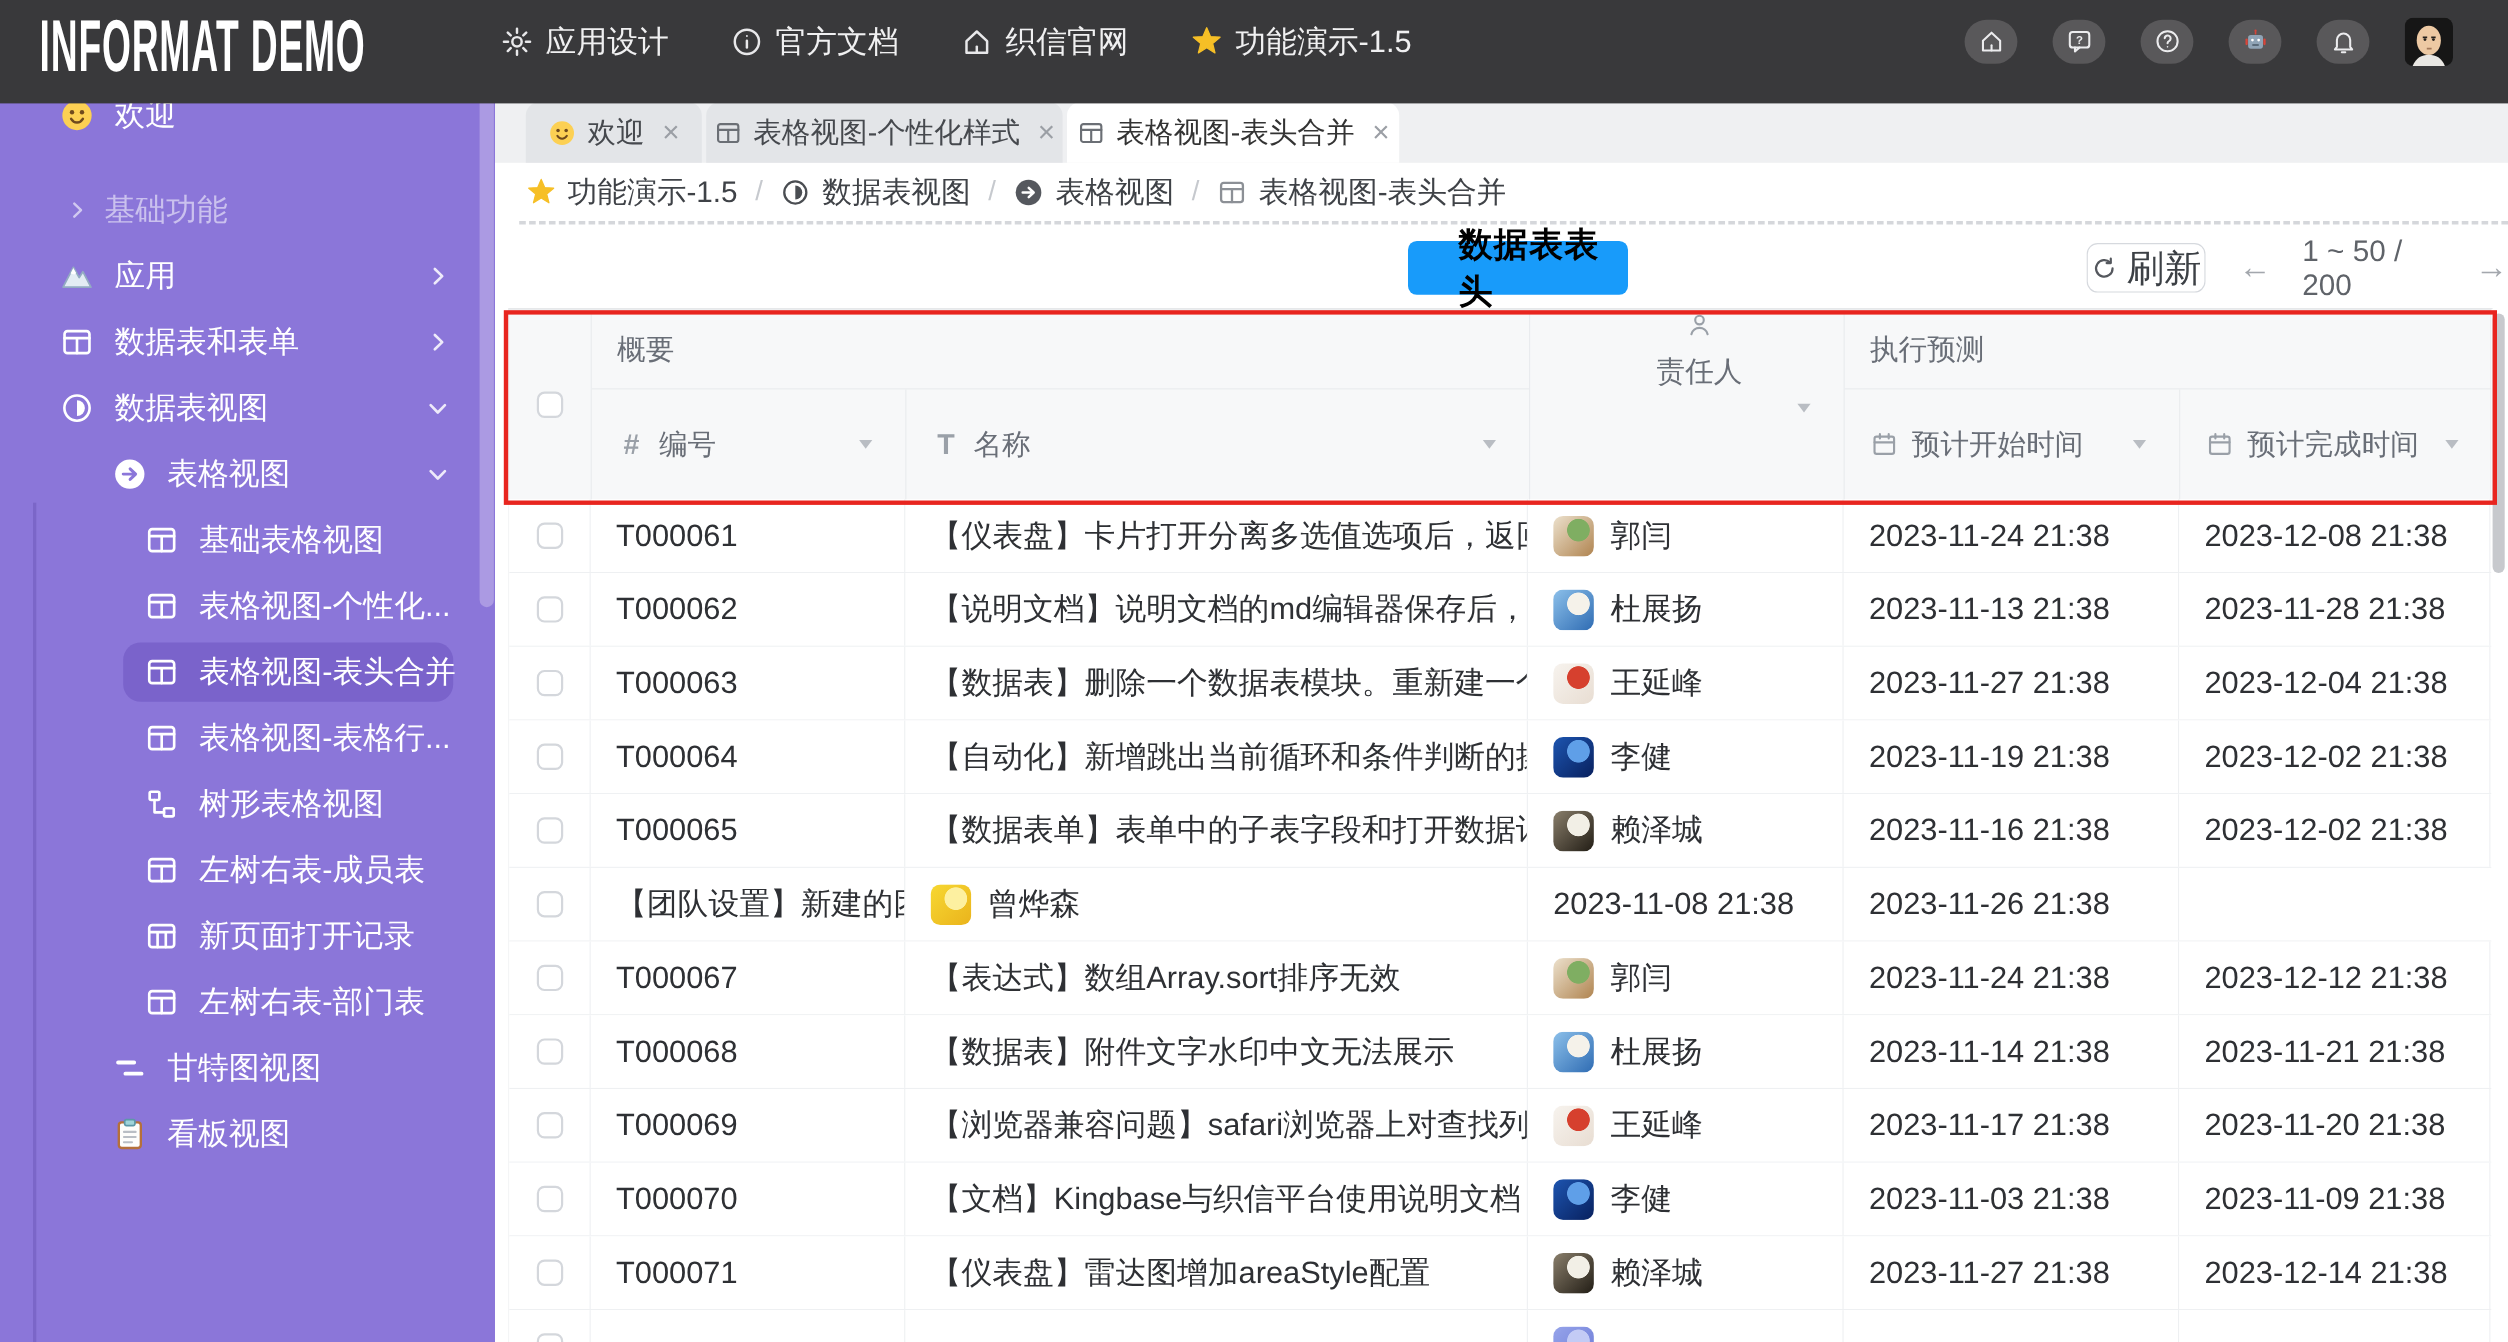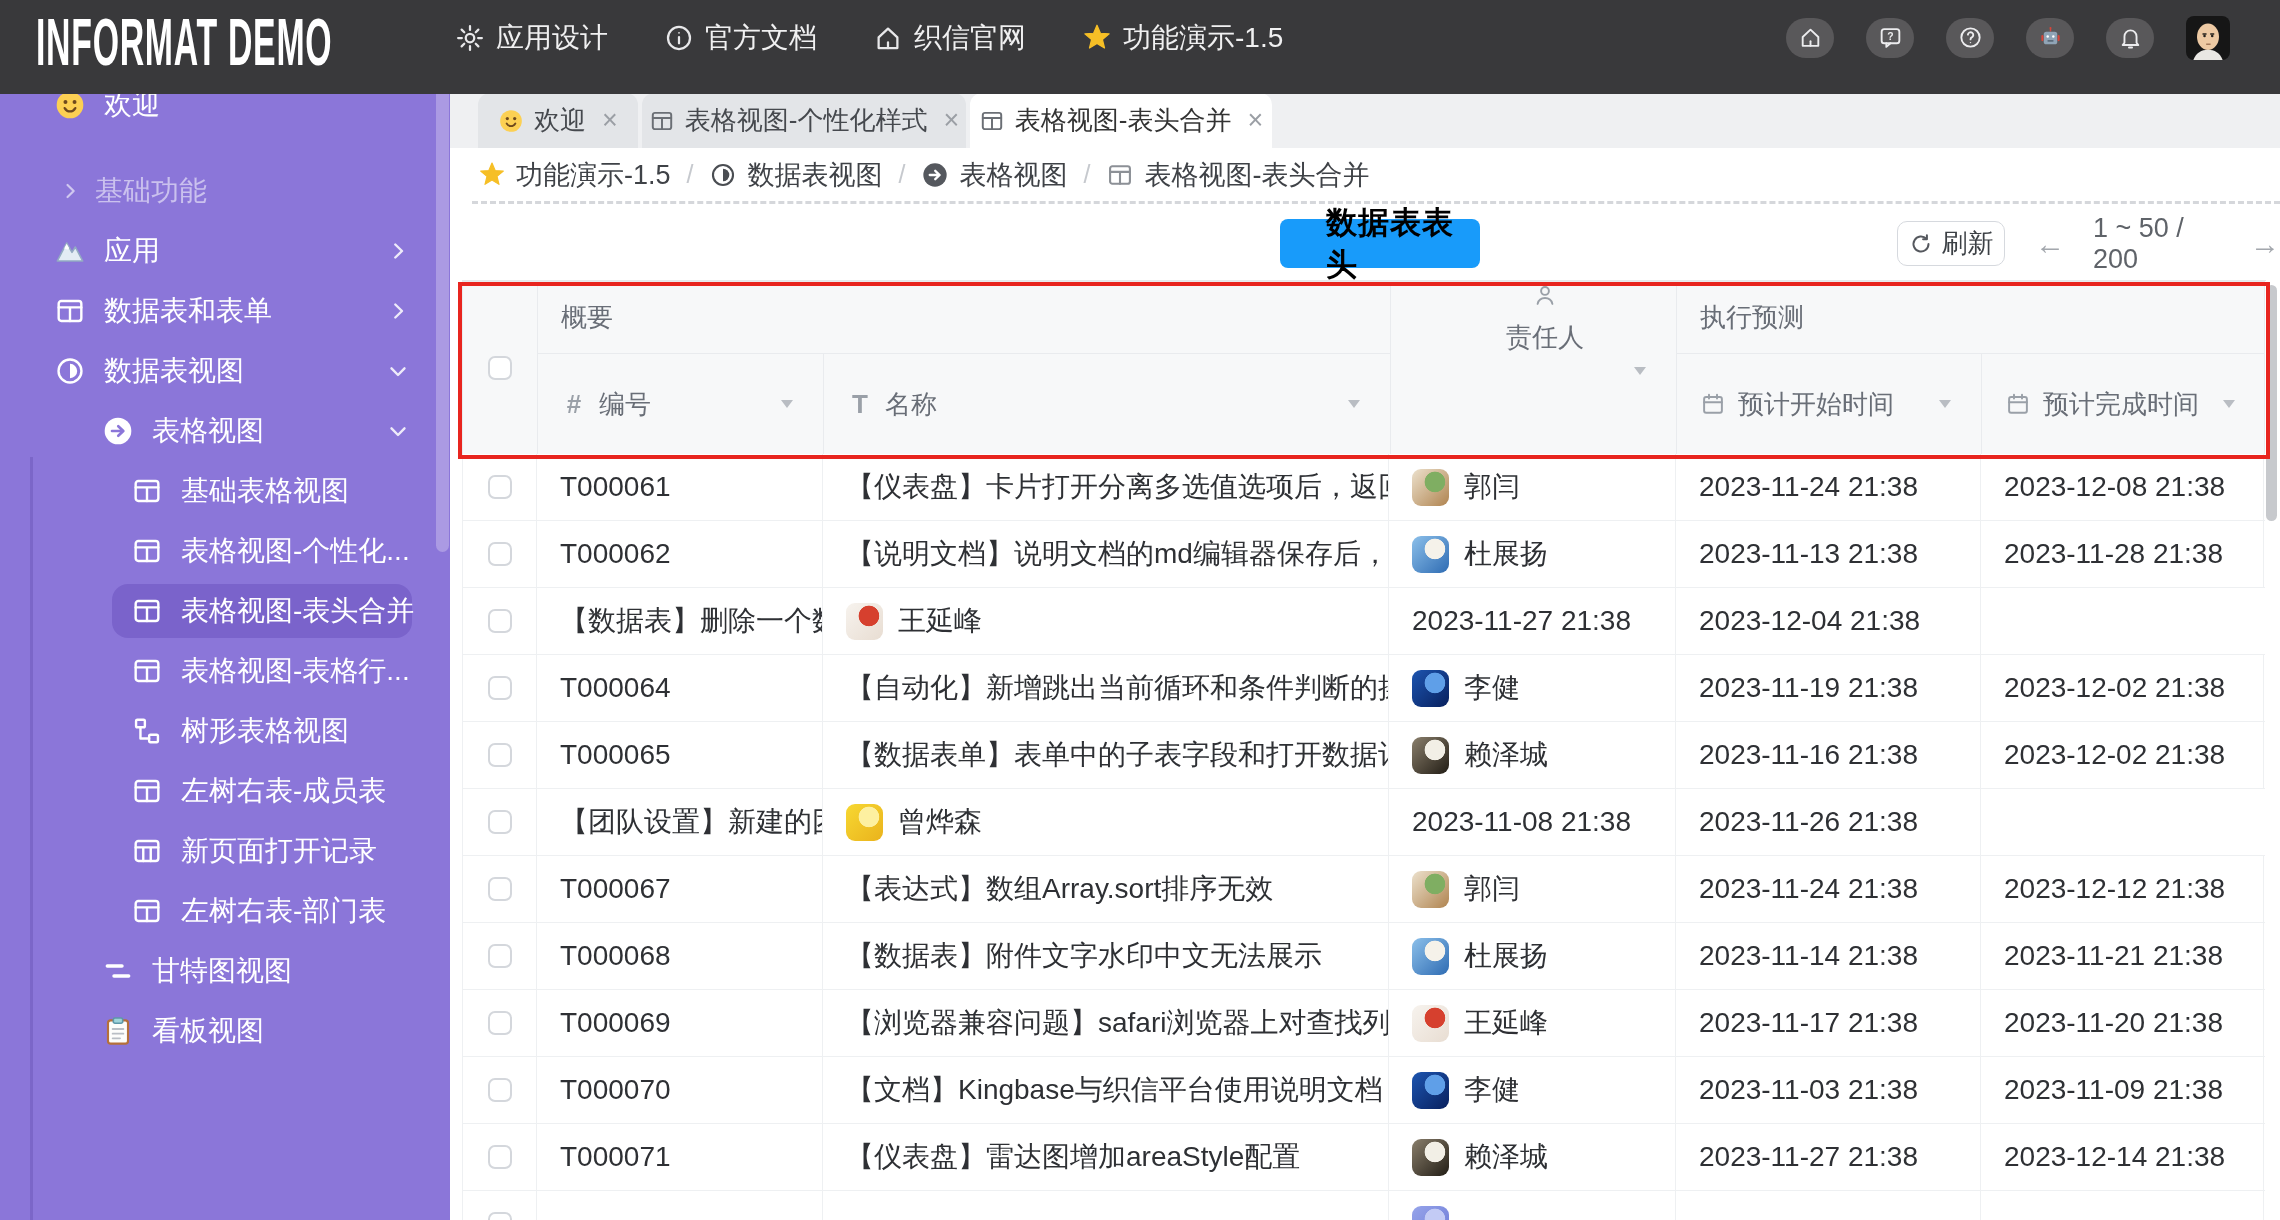--- a/index.html
+++ b/index.html
@@ -53,21 +53,21 @@
   .breadcrumb { position:absolute; left:28px; top:73px; height:53px; display:flex; align-items:center; gap:16px; font-size:27px; color:#3f4247; }
   .crumb { display:flex; align-items:center; gap:10px; cursor:pointer; }
   .crumb .icon { width:28px; height:28px; --arrow:#fff; }
   .crumb-sep { color:#c6c9ce; font-size:25px; }
 
   .dash-sep { position:absolute; left:22px; right:0; top:126px; border-top:3px dashed #d5d7db; }
 
   .badge { position:absolute; left:830px; top:144px; width:200px; height:49px; background:#189bfa; border-radius:8px;
            color:#000000; font-size:31px; font-weight:bold; display:flex; align-items:center; justify-content:center; letter-spacing:1px;padding-left:46px; }
   .refresh-btn { position:absolute; left:1447px; top:146px; width:108px; height:45px; border:1px solid #d6d9de; border-radius:10px;
-                 background:#fff; display:flex; align-items:center; justify-content:center; gap:9px; font-size:26px; color:#3c4045; cursor:pointer; }
+                 background:#fff; display:flex; align-items:center; justify-content:center; gap:9px; font-size:34px; color:#3c4045; cursor:pointer; }
   .refresh-btn .icon { width:24px; height:24px; color:#55585e; }
   .pager { position:absolute; left:1585px; top:146px; height:45px; display:flex; align-items:center; gap:28px; font-size:27px; color:#5f6369; }
   .pg-arrow { color:#a3a7ad; font-size:30px; cursor:pointer; }
 
   .table-topline { position:absolute; left:12px; right:14px; top:205px; border-top:1px solid #e6e8ea; }
   .table-block { position:absolute; left:12px; top:206px; width:1803px; bottom:0; overflow:hidden; }
 
   .thead { display:grid; grid-template-columns:75px 286px 566px 287px 305px 283px; grid-template-rows:72px 100px;
            background:#f7f8f9; border:1px solid #e9ebee; border-bottom:none; width:1803px; }
   .hcell { display:flex; align-items:center; padding-left:23px; gap:12px; font-size:26px; color:#696e77; }
@@ -567,20 +567,21 @@
       <span class="avatar" style="background: radial-gradient(circle at 62% 35%, rgb(245, 242, 234) 0px, rgb(245, 242, 234) 30%, rgba(0, 0, 0, 0) 32%), linear-gradient(135deg, rgb(140, 192, 234), rgb(47, 108, 179));"></span>
       <span class="c-assignee-name">杜展扬</span>
     </div>
     <div class="tcell c-start">2023-11-13 21:38</div>
     <div class="tcell c-end">2023-11-28 21:38</div>
   </div>
         <div class="trow">
     <div class="tcell check">
             <span class="checkbox"></span>
           </div>
+    <div class="tcell c-id">T000063</div>
     <div class="tcell c-name">【数据表】删除一个数据表模块。重新建一个...</div>
     <div class="tcell c-assignee">
       <span class="avatar" style="background: radial-gradient(circle at 62% 35%, rgb(214, 64, 46) 0px, rgb(214, 64, 46) 30%, rgba(0, 0, 0, 0) 32%), linear-gradient(135deg, rgb(247, 243, 238), rgb(232, 221, 210));"></span>
       <span class="c-assignee-name">王延峰</span>
     </div>
     <div class="tcell c-start">2023-11-27 21:38</div>
     <div class="tcell c-end">2023-12-04 21:38</div>
   </div>
         <div class="trow">
     <div class="tcell check">

